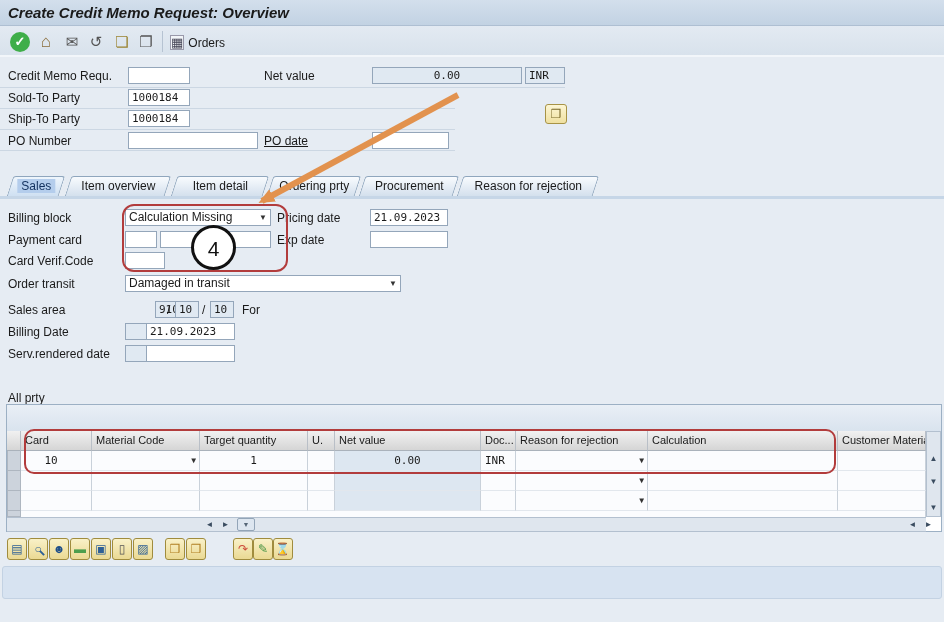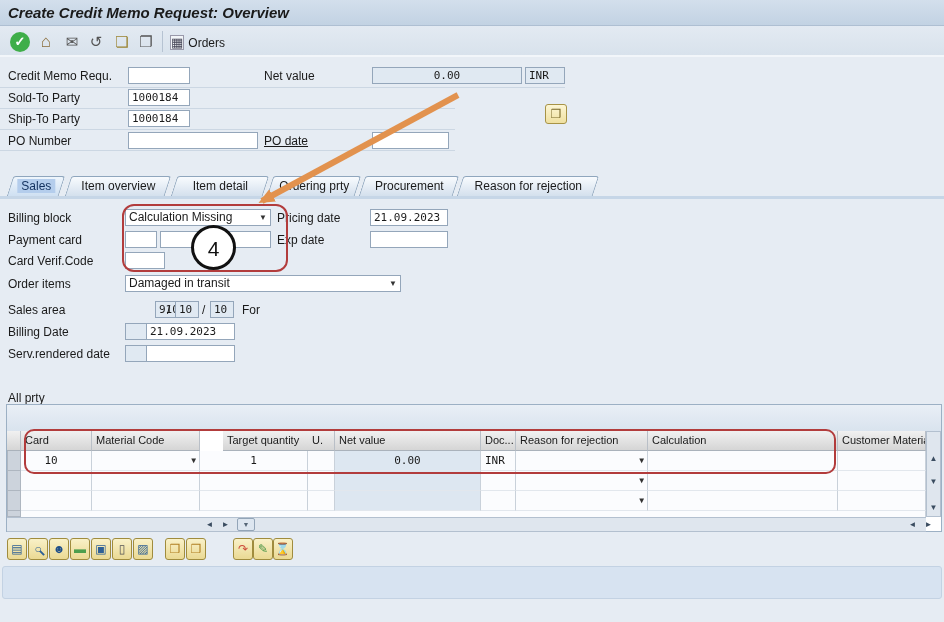--- a/index.html
+++ b/index.html
@@ -126,21 +126,21 @@
 
 <div class="lbl" style="left:8px; top:233px;">Payment card</div>
 <div class="fld" style="left:125px; top:231px; width:32px;"></div>
 <div class="fld" style="left:160px; top:231px; width:111px;"></div>
 <div class="lbl" style="left:277px; top:233px;">Exp date</div>
 <div class="fld" style="left:370px; top:231px; width:78px;"></div>
 
 <div class="lbl" style="left:8px; top:254px;">Card Verif.Code</div>
 <div class="fld" style="left:125px; top:252px; width:40px;"></div>
 
-<div class="lbl" style="left:8px; top:277px;">Order items</div>
+<div class="lbl" style="left:8px; top:277px;">Order transit</div>
 <div class="fld" style="left:125px; top:275px; width:276px; font-family:'Liberation Sans',sans-serif; font-size:12px;">
   <span>Damaged in transit</span>
   <span class="ddarrow">▼</span>
 </div>
 
 <div class="lbl" style="left:8px; top:303px;">Sales area</div>
 <div class="fld ro" style="left:125px; top:301px; width:38px;margin-left:30px;">9101</div>
 <div class="lbl" style="left:167px; top:303px;">/</div>
 <div class="fld ro" style="left:175px; top:301px; width:24px;">10</div>
 <div class="lbl" style="left:202px; top:303px;">/</div>
@@ -155,21 +155,21 @@
 <div class="fld ro" style="left:125px; top:345px; width:22px;"></div>
 <div class="fld" style="left:146px; top:345px; width:89px;"></div>
 
 <div class="lbl" style="left:8px; top:391px; font-size:12px;">All prty</div>
 <div class="abs tblouter"></div>
 <div class="abs tbltop"></div>
 
 <div class="hcell" style="left:7px; width:14px;"></div>
 <div class="hcell" style="left:21px; width:71px;">Card</div>
 <div class="hcell" style="left:92px; width:108px;">Material Code</div>
-<div class="hcell" style="left:200px; width:108px;margin-left:23px;">Target quantity</div>
+<div class="hcell" style="left:200px; width:108px;">Target quantity</div>
 <div class="hcell" style="left:308px; width:27px;">U.</div>
 <div class="hcell" style="left:335px; width:146px;">Net value</div>
 <div class="hcell" style="left:481px; width:35px;">Doc...</div>
 <div class="hcell" style="left:516px; width:132px;">Reason for rejection</div>
 <div class="hcell" style="left:648px; width:190px;">Calculation</div>
 <div class="hcell" style="left:838px; width:88px;">Customer Material</div>
 <div class="ybtn" style="left:927px; top:432px; width:14px; height:17px;"></div>
 
 <div class="selcell" style="left:7px; top:451px; width:14px; height:20px;"></div>
 <div class="cell rt" style="left:21px; top:451px; width:71px; padding-right:14px;">10</div>

